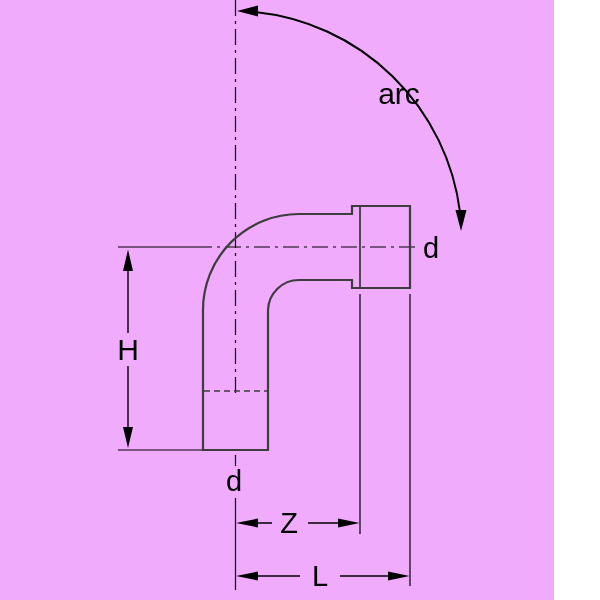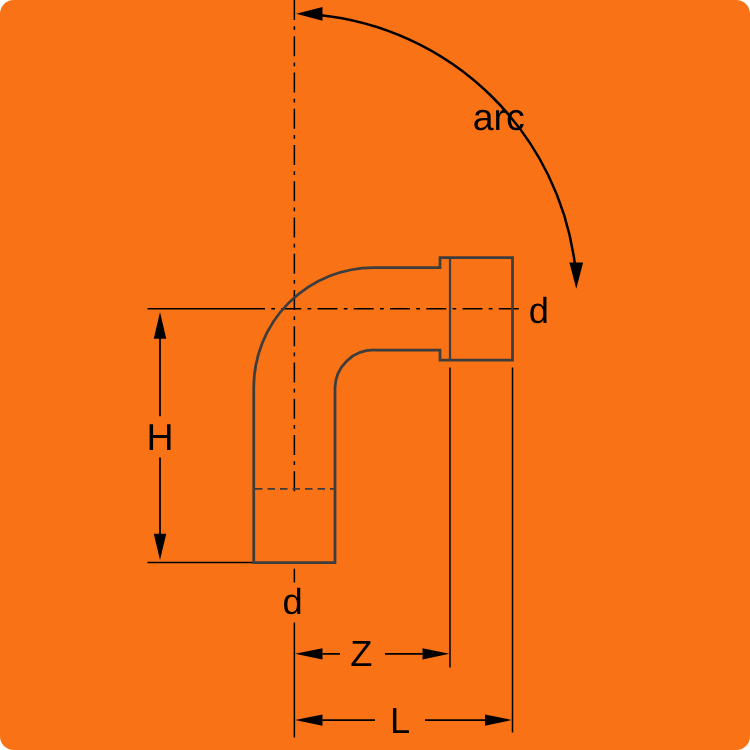--- a/index.html
+++ b/index.html
@@ -1,16 +1,16 @@
 <!DOCTYPE html>
 <html><head>
 <meta charset="utf-8">
 <style>
   html,body{margin:0;padding:0;background:#ffffff;}
-  .canvas{position:relative;width:600px;height:600px;background:#f97316;overflow:hidden;border-radius:11px;}
+  .canvas{position:relative;width:554px;height:600px;background:#f0abfc;overflow:hidden;}
   svg{display:block;}
   text{font-family:"Liberation Sans","DejaVu Sans",sans-serif;fill:#000;}
   .t30{font-size:30px;}
   .t29{font-size:29px;}
   .dim{stroke:#000;stroke-width:1.4;fill:none;}
   .ext{stroke:#000;stroke-width:1.2;fill:none;}
   .cl{stroke:#000;stroke-width:1.2;fill:none;stroke-dasharray:16 5 3 5;}
   .arrow{fill:#000;stroke:none;}
   .bodyline{stroke:#3d3d3d;stroke-width:2.2;fill:none;}
   .innerline{stroke:#3d3d3d;stroke-width:1.8;fill:none;}

